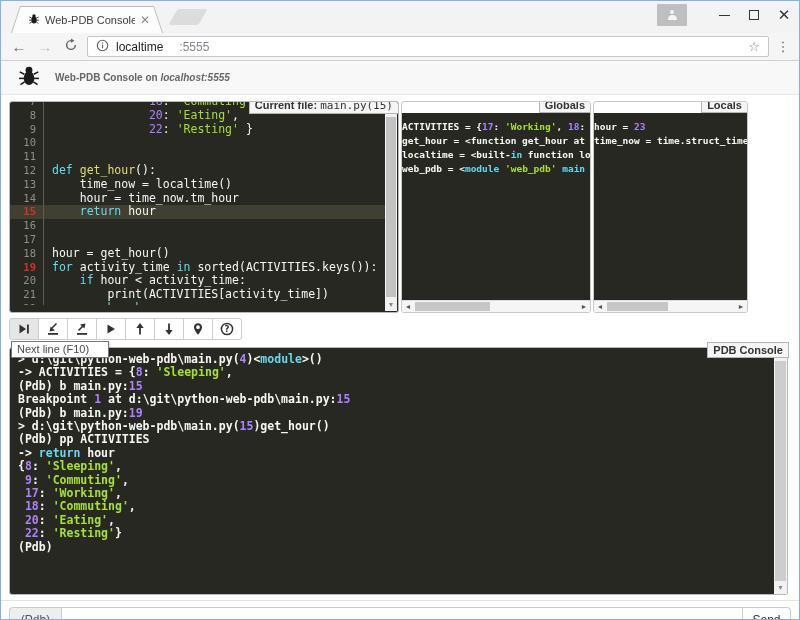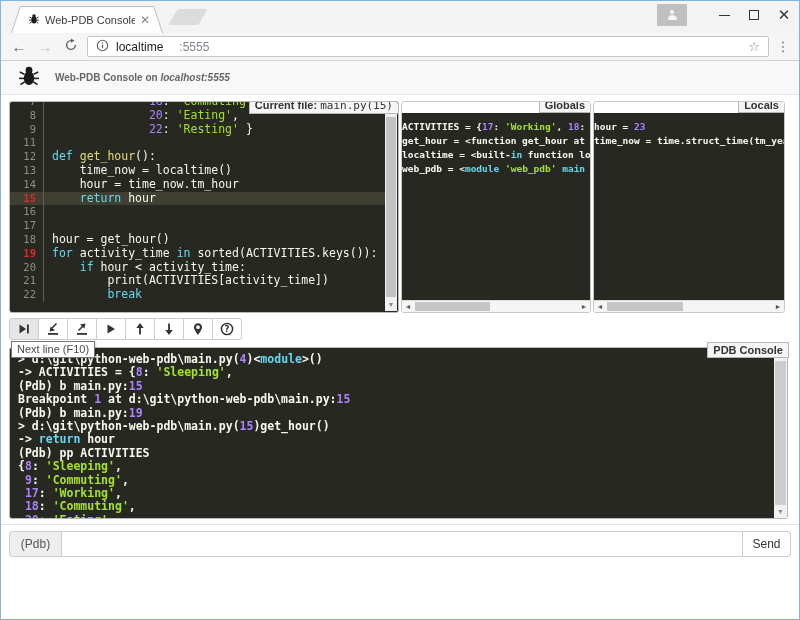--- a/index.html
+++ b/index.html
@@ -61,33 +61,33 @@
   .sb-arrow.up { top:0; } .sb-arrow.down { bottom:0; }
 
   .vars-panel { border:1px solid #c8c8c8; border-radius:3px; overflow:hidden; height:212px; display:flex; flex-direction:column; }
   .vars-dark { height:199px; padding:7px 0; overflow:hidden;margin-top:11px; }
   .var-line { font-family:"DejaVu Sans Mono",monospace; font-size:9.5px; line-height:14px; white-space:pre; font-weight:bold; }
   .hscrollbar { position:relative; height:13px; background:#f5f5f5; border-top:1px solid #ddd; }
   .hscrollbar .thumb { position:absolute; top:1px; bottom:1px; left:13px; width:40%; background:#c6c6c6; }
   .hsb-arrow { position:absolute; top:0; bottom:0; width:12px; color:#555; font-size:7px; text-align:center; line-height:12px; }
   .hsb-arrow.left { left:0; } .hsb-arrow.right { right:0; }
   .globals-panel { width:190px; }
-  .locals-panel { width:192px; }
+  .locals-panel { width:155px; }
 
   
   .toolbar-row { position:relative; margin-top:5px; height:22px; z-index:8; }
   .btn-group { display:inline-flex; }
   .tbtn { width:30px; height:22px; background:#fff; border:1px solid #ccc; margin-left:-1px; display:flex; align-items:center; justify-content:center; padding:0; cursor:pointer; }
   .tbtn:first-child { margin-left:0; border-radius:3px 0 0 3px; }
   .tbtn:last-child { border-radius:0 3px 3px 0; }
   .tbtn.hovered { background:#e6e6e6; }
-  .tooltip { position:absolute; left:2px; top:23px; background:#fff; border:1px solid #767676; color:#4b4b4b; font-size:11px; padding:1px 5px 2px 5px; white-space:nowrap; box-shadow:1px 1px 2px rgba(0,0,0,0.15); }
-
-  
-  .console-wrap { position:relative; margin-top:7px; width:779px; height:172px; }
+  .tooltip { position:absolute; left:2px; top:23px; background:#fff; border:1px solid #767676; color:#4b4b4b; font-size:11px; padding:1px 19px 2px 5px; white-space:nowrap; box-shadow:1px 1px 2px rgba(0,0,0,0.15); }
+
+  
+  .console-wrap { position:relative; margin-top:7px; width:779px; height:248px; }
   .console-dark { position:absolute; inset:0; border:1px solid #b9b9b9; border-radius:3px; overflow:hidden; padding:5px 8px 0 8px; }
   .console-line { font-family:"DejaVu Sans Mono",monospace; font-size:11.5px; line-height:13.4px; white-space:pre; font-weight:bold; }
   .console-sb { position:absolute; right:1px; top:1px; bottom:1px; width:13px; background:#f1f1f1; z-index:4; }
   .console-sb .thumb { position:absolute; left:1px; right:1px; top:13px; bottom:13px; background:#cdcdcd; }
 
   
   .footer { display:flex; margin:5px -8px 0 -8px; padding:6px 8px 0 8px; border-top:1px solid #e3e3e3; }
   .addon { width:52px; background:#eee; border:1px solid #ccc; border-right:none; border-radius:4px 0 0 4px; color:#555; font-size:12px; display:flex; align-items:center; justify-content:center; height:26px; }
   .cmd-input { flex:1; height:26px; border:1px solid #ccc; padding:0 8px; font-size:12px; color:#333; outline:none; }
   .send-btn { width:48px; height:26px; background:#fff; border:1px solid #ccc; border-left:none; border-radius:0 4px 4px 0; color:#333; font-size:12px; cursor:pointer; }
@@ -185,20 +185,21 @@
 
   <div class="content">
 
     <div class="panels-row">
       <div class="panel code-panel dark">
         <div class="panel-label"><span>Current file:</span> <span class="mono">main.py(15)</span></div>
         <div class="code-scroll" id="code-lines">
             <div class="code-line"><span class="gutter">7</span><span class="ctext"><span class="tk tk-p">              </span><span class="tk tk-n">18</span><span class="tk tk-p">: </span><span class="tk tk-s">'Commuting'</span><span class="tk tk-p">,</span></span></div>
             <div class="code-line"><span class="gutter">8</span><span class="ctext"><span class="tk tk-p">              </span><span class="tk tk-n">20</span><span class="tk tk-p">: </span><span class="tk tk-s">'Eating'</span><span class="tk tk-p">,</span></span></div>
             <div class="code-line"><span class="gutter">9</span><span class="ctext"><span class="tk tk-p">              </span><span class="tk tk-n">22</span><span class="tk tk-p">: </span><span class="tk tk-s">'Resting'</span><span class="tk tk-p"> }</span></span></div>
+            <div class="code-line"><span class="gutter">10</span><span class="ctext"></span></div>
             <div class="code-line"><span class="gutter">11</span><span class="ctext"></span></div>
             <div class="code-line"><span class="gutter">12</span><span class="ctext"><span class="tk tk-k">def</span><span class="tk tk-p"> </span><span class="tk tk-f">get_hour</span><span class="tk tk-p">():</span></span></div>
             <div class="code-line"><span class="gutter">13</span><span class="ctext"><span class="tk tk-p">    time_now = localtime()</span></span></div>
             <div class="code-line"><span class="gutter">14</span><span class="ctext"><span class="tk tk-p">    hour = time_now.tm_hour</span></span></div>
             <div class="code-line current"><span class="gutter bp">15</span><span class="ctext"><span class="tk tk-p">    </span><span class="tk tk-k">return</span><span class="tk tk-p"> hour</span></span></div>
             <div class="code-line"><span class="gutter">16</span><span class="ctext"></span></div>
             <div class="code-line"><span class="gutter">17</span><span class="ctext"></span></div>
             <div class="code-line"><span class="gutter">18</span><span class="ctext"><span class="tk tk-p">hour = get_hour()</span></span></div>
             <div class="code-line"><span class="gutter bp">19</span><span class="ctext"><span class="tk tk-k">for</span><span class="tk tk-p"> activity_time </span><span class="tk tk-k">in</span><span class="tk tk-p"> sorted(ACTIVITIES.keys()):</span></span></div>
             <div class="code-line"><span class="gutter">20</span><span class="ctext"><span class="tk tk-p">    </span><span class="tk tk-k">if</span><span class="tk tk-p"> hour &lt; activity_time:</span></span></div>
@@ -297,22 +298,22 @@
 
     <div class="console-wrap panel">
       <div class="panel-label">PDB Console</div>
       <div class="console-dark dark" id="console-lines">
           <div class="console-line"><span class="tk tk-p">&gt; d:\git\python-web-pdb\main.py(</span><span class="tk tk-n">4</span><span class="tk tk-p">)&lt;</span><span class="tk tk-k">module</span><span class="tk tk-p">&gt;()</span></div>
           <div class="console-line"><span class="tk tk-p">-&gt; ACTIVITIES = {</span><span class="tk tk-n">8</span><span class="tk tk-p">: </span><span class="tk tk-s">'Sleeping'</span><span class="tk tk-p">,</span></div>
           <div class="console-line"><span class="tk tk-p">(Pdb) b main.py:</span><span class="tk tk-n">15</span></div>
           <div class="console-line"><span class="tk tk-p">Breakpoint </span><span class="tk tk-n">1</span><span class="tk tk-p"> at d:\git\python-web-pdb\main.py:</span><span class="tk tk-n">15</span></div>
           <div class="console-line"><span class="tk tk-p">(Pdb) b main.py:</span><span class="tk tk-n">19</span></div>
           <div class="console-line"><span class="tk tk-p">&gt; d:\git\python-web-pdb\main.py(</span><span class="tk tk-n">15</span><span class="tk tk-p">)get_hour()</span></div>
+          <div class="console-line"><span class="tk tk-p">(Pdb) pp ACTIVITIES</span></div>
           <div class="console-line"><span class="tk tk-p">-&gt; </span><span class="tk tk-k">return</span><span class="tk tk-p"> hour</span></div>
-          <div class="console-line"><span class="tk tk-p">(Pdb) pp ACTIVITIES</span></div>
           <div class="console-line"><span class="tk tk-p">{</span><span class="tk tk-n">8</span><span class="tk tk-p">: </span><span class="tk tk-s">'Sleeping'</span><span class="tk tk-p">,</span></div>
           <div class="console-line"><span class="tk tk-p"> </span><span class="tk tk-n">9</span><span class="tk tk-p">: </span><span class="tk tk-s">'Commuting'</span><span class="tk tk-p">,</span></div>
           <div class="console-line"><span class="tk tk-p"> </span><span class="tk tk-n">17</span><span class="tk tk-p">: </span><span class="tk tk-s">'Working'</span><span class="tk tk-p">,</span></div>
           <div class="console-line"><span class="tk tk-p"> </span><span class="tk tk-n">18</span><span class="tk tk-p">: </span><span class="tk tk-s">'Commuting'</span><span class="tk tk-p">,</span></div>
           <div class="console-line"><span class="tk tk-p"> </span><span class="tk tk-n">20</span><span class="tk tk-p">: </span><span class="tk tk-s">'Eating'</span><span class="tk tk-p">,</span></div>
           <div class="console-line"><span class="tk tk-p"> </span><span class="tk tk-n">22</span><span class="tk tk-p">: </span><span class="tk tk-s">'Resting'</span><span class="tk tk-p">}</span></div>
           <div class="console-line"><span class="tk tk-p">(Pdb)</span></div>
         </div>
       <div class="console-sb">
         <div class="sb-arrow up">▲</div>

